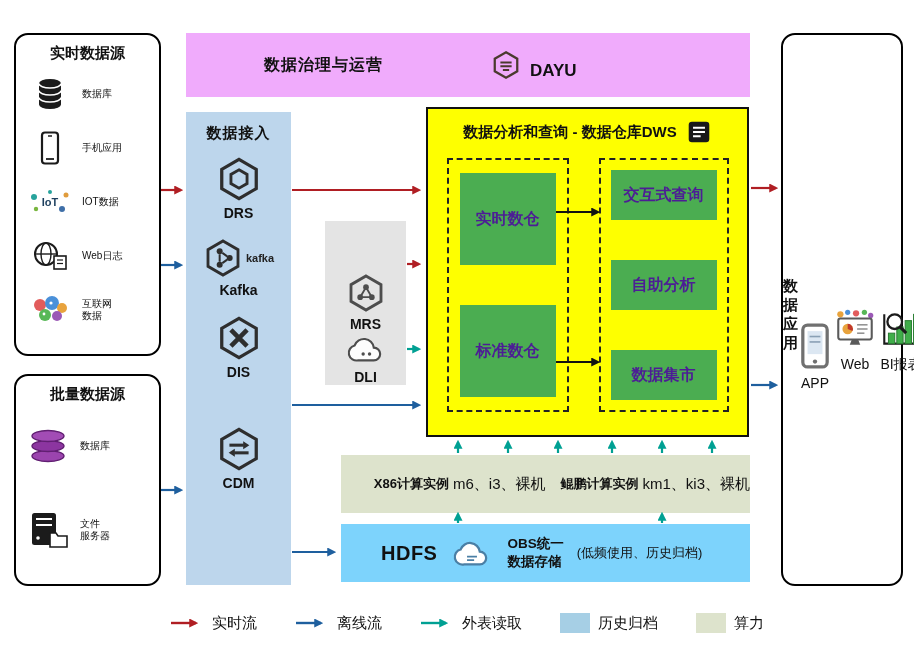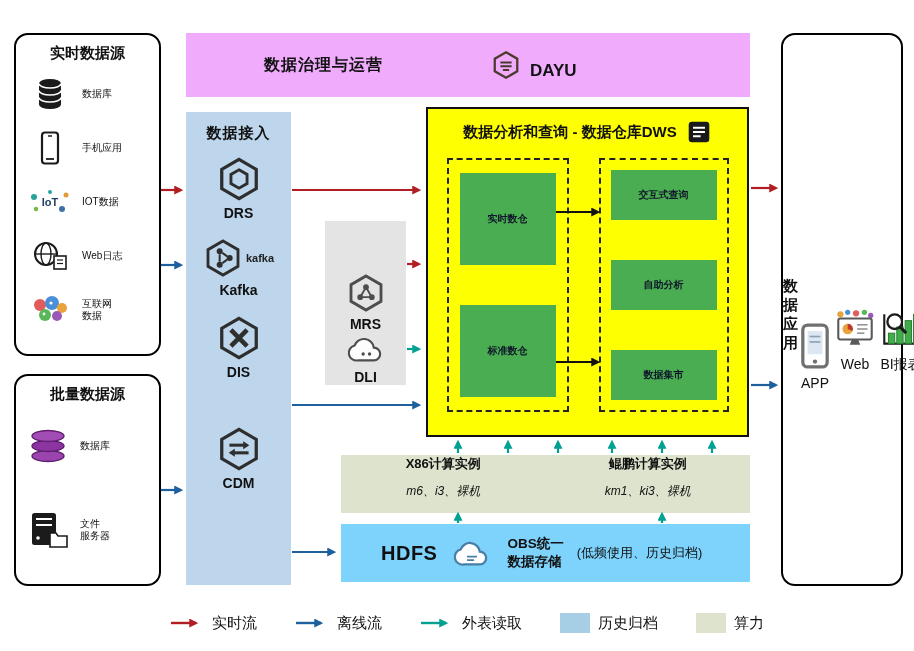--- a/index.html
+++ b/index.html
@@ -32,28 +32,28 @@
   .kafka-word { font-size:11px; font-weight:700; color:#222; }
 
   .mrs-box { position:absolute; left:325px; top:221px; width:81px; height:164px; background:#e4e4e4; display:flex; flex-direction:column; align-items:center; justify-content:flex-end; z-index:1; }
 
   .dws-box { position:absolute; left:426px; top:107px; width:323px; height:330px; background:#feff00; border:2px solid #111; box-sizing:border-box; z-index:1; }
   .dws-title-row { display:flex; align-items:center; justify-content:center; gap:9px; margin-top:10px; font-weight:700; font-size:15px; }
   .dws-content { display:flex; justify-content:center; gap:30px; margin-top:13px; }
   .dashed-col { border:2px dashed #222; display:flex; flex-direction:column; align-items:center; justify-content:space-between; box-sizing:border-box; }
   .dashed-left  { width:122px; height:254px; padding:13px 0; }
   .dashed-right { width:130px; height:254px; padding:10px 0; }
-  .green-box { background:#4bad51; display:flex; align-items:center; justify-content:center; font-weight:700; font-size:10px; color:#0f172a;text-align:right; }
+  .green-box { background:#4bad51; display:flex; align-items:center; justify-content:center; font-weight:700; font-size:16px; color:#4c1d95;text-align:right; }
   .green-big   { width:96px; height:92px; }
   .green-small { width:106px; height:50px; }
 
   .compute-box { position:absolute; left:341px; top:455px; width:409px; height:58px; background:#dde3cc; display:flex; z-index:1; }
-  .compute-half { flex:1; display:flex; flex-direction:column; align-items:center; justify-content:flex-start; gap:10px; }
+  .compute-half { flex:1; display:flex; flex-direction:row; align-items:center; justify-content:flex-end; gap:4px; }
   .compute-title { font-weight:700; font-size:13px; }
-  .compute-detail { font-size:12px;font-style:italic; }
+  .compute-detail { font-size:15px; }
 
   .hdfs-box { position:absolute; left:341px; top:524px; width:409px; height:58px; background:#7dd3fc; display:flex; align-items:center; padding-left:40px; box-sizing:border-box; gap:13px; z-index:1; }
   .hdfs-label { font-weight:700; font-size:20px; letter-spacing:0.5px; }
   .obs-lines { font-weight:700; font-size:13.5px; line-height:1.3; }
   .obs-lines span { display:block; }
   .obs-note { font-size:13px; }
 
   .apps-box { position:absolute; left:781px; top:33px; width:122px; height:553px; border:2px solid #000; border-radius:14px; background:#fff; box-sizing:border-box; display:flex; flex-direction:row; align-items:center; padding-top:10px; }
   .app-item { display:flex; flex-direction:column; align-items:center; gap:6px; }
   .app-label { font-size:14px; }

